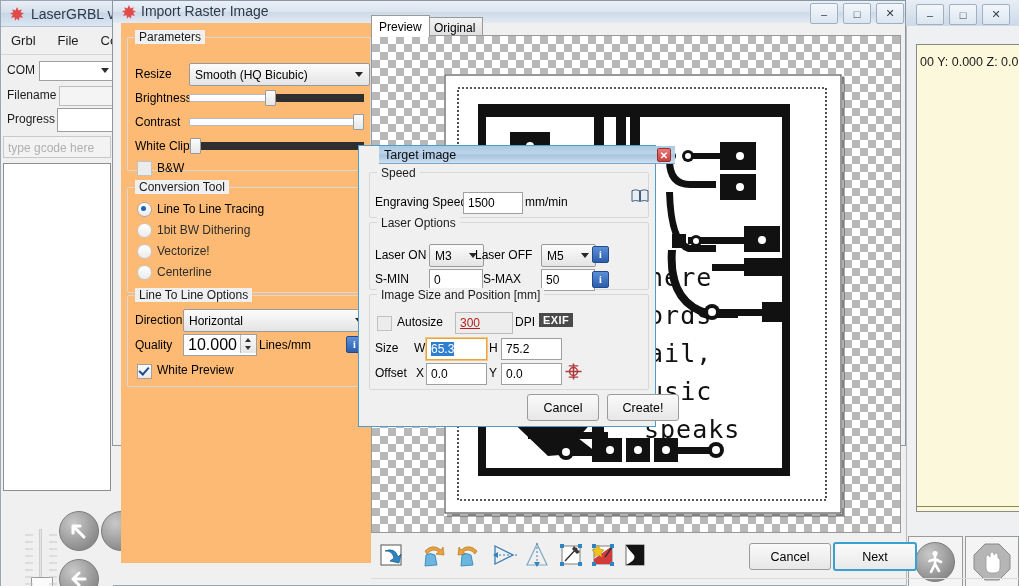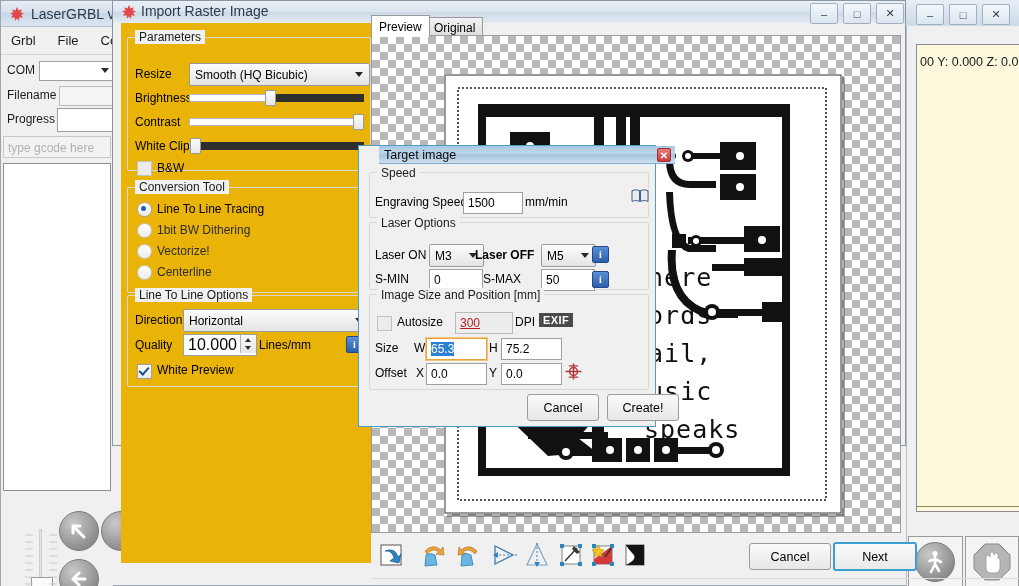--- a/index.html
+++ b/index.html
@@ -63,21 +63,21 @@
   
   #import-window{left:112px;top:0;width:794px;height:446px;background:#f0f0f0;
      border:1px solid #8a96a1;}
   #iw-titlebar{left:0;top:0;width:792px;height:22px;
      background:linear-gradient(to bottom,#eaf0f7 0%,#dae4ef 50%,#cdd9e7 52%,#e3ebf4 100%);}
   #iw-logo{left:8px;top:3px;width:16px;height:16px;}
   #iw-title{left:28px;top:2px;font-size:14px;color:#2c3b4b;white-space:nowrap;}
   #iw-winbtns{left:697px;top:2px;display:flex;gap:5px;}
 
   
-  #params-panel{left:8px;top:22px;width:250px;height:540px;background:#eab308;}
+  #params-panel{left:8px;top:22px;width:250px;height:540px;background:#fdba74;}
   .groupbox{position:absolute;border:1px solid #d8d8d8;border-radius:2px;}
   .grouptitle{position:absolute;background:#f0f0f0;padding:0 4px;font-size:12px;color:#1b1b1b;}
 
   .slider{position:absolute;height:14px;}
   .slider .track{position:absolute;left:0;top:4px;height:6px;width:100%;
      border:1px solid #b9b9b9;background:#fff;border-radius:1px;}
   .slider .fill{position:absolute;top:4px;height:6px;background:#2f2f2f;border:1px solid #2f2f2f;}
   .slider .thumb{position:absolute;top:0;width:9px;height:14px;
      background:linear-gradient(to bottom,#fdfdfd,#e6e6e6);border:1px solid #9a9a9a;border-radius:1px;}
 
@@ -588,21 +588,21 @@
   </svg>
 
   <div class="groupbox" style="left:10px;top:76px;width:278px;height:66px;"></div>
   <div class="grouptitle" style="left:18px;top:70px;">Laser Options</div>
 
   <div class="abs" style="left:16px;top:102px;">Laser ON</div>
   <div class="wcombo" style="left:70px;top:98px;width:48px;">
     <span>M3</span>
     <span class="arw"></span>
   </div>
-  <div class="abs" style="left:116px;top:102px;font-weight:bold;">Laser OFF</div>
+  <div class="abs" style="left:116px;top:102px;">Laser OFF</div>
   <div class="wcombo" style="left:182px;top:98px;width:48px;">
     <span>M5</span>
     <span class="arw"></span>
   </div>
   <div class="infoicon" style="left:233px;top:100px;">i</div>
 
   <div class="abs" style="left:16px;top:126px;">S-MIN</div>
   <div class="wtext" style="left:70px;top:123px;width:48px;">
     <span>0</span>
   </div>

